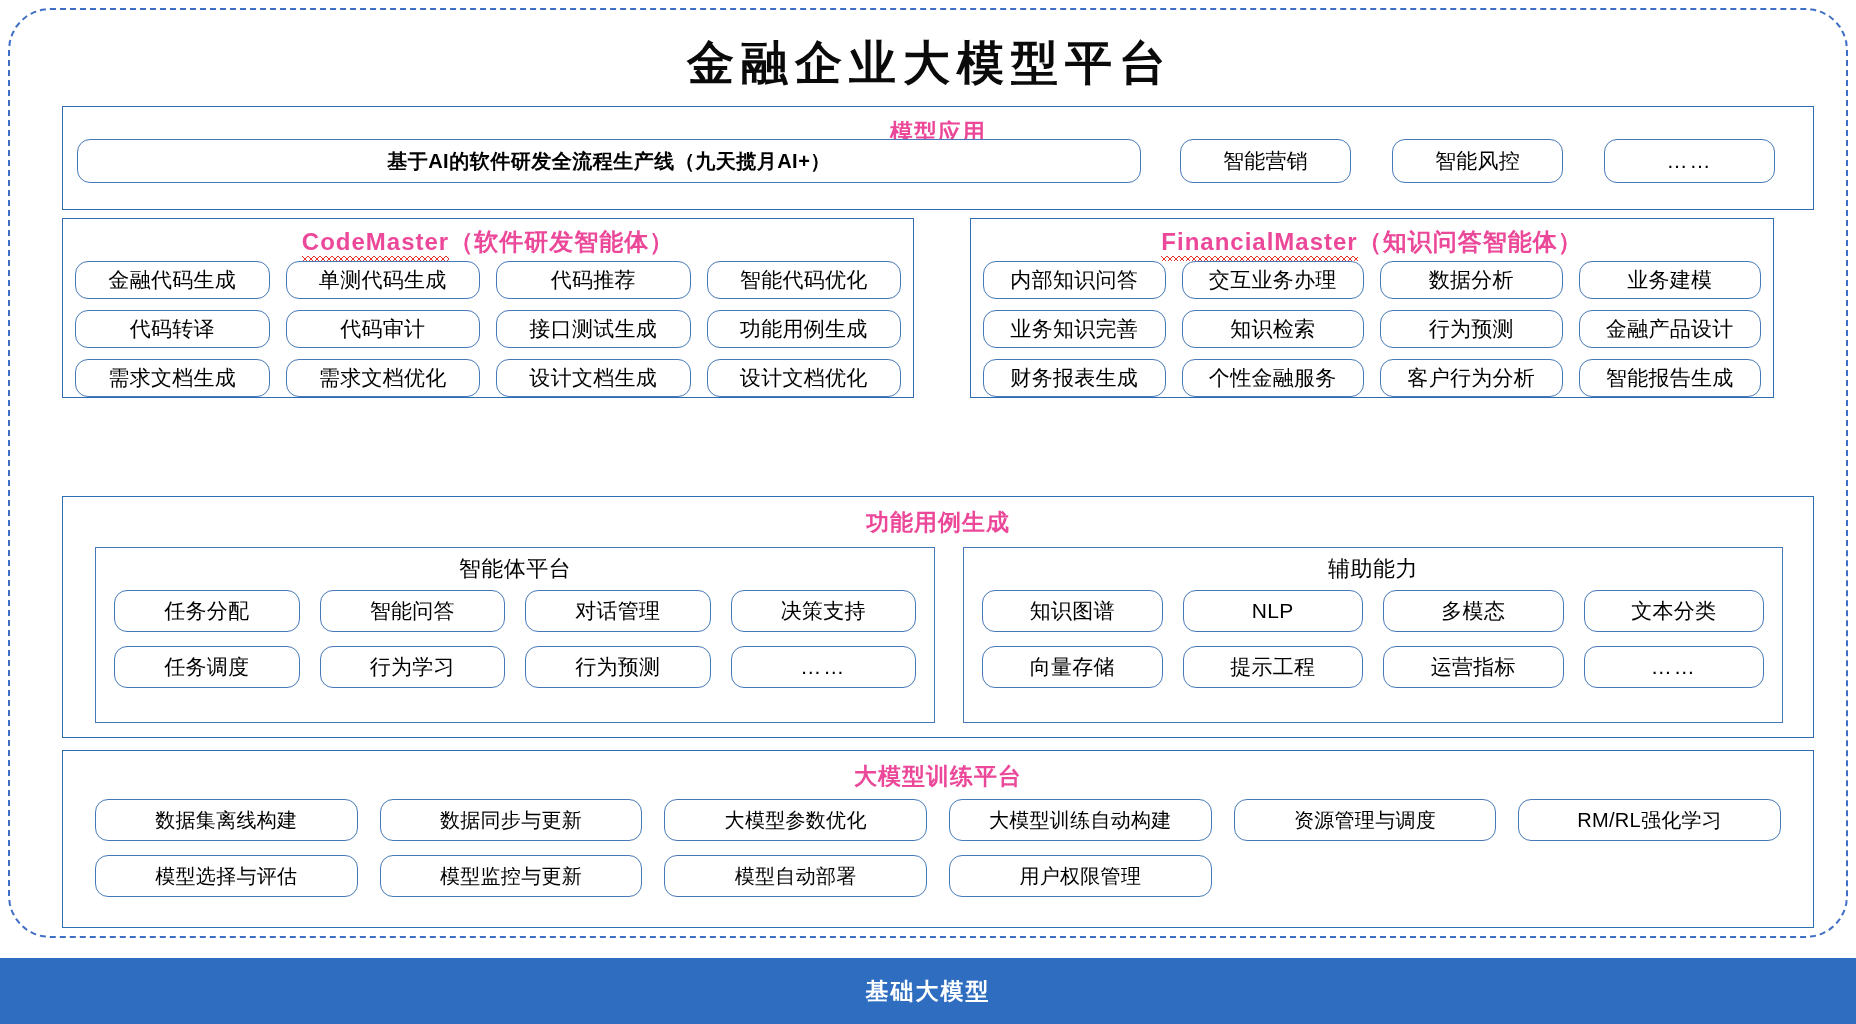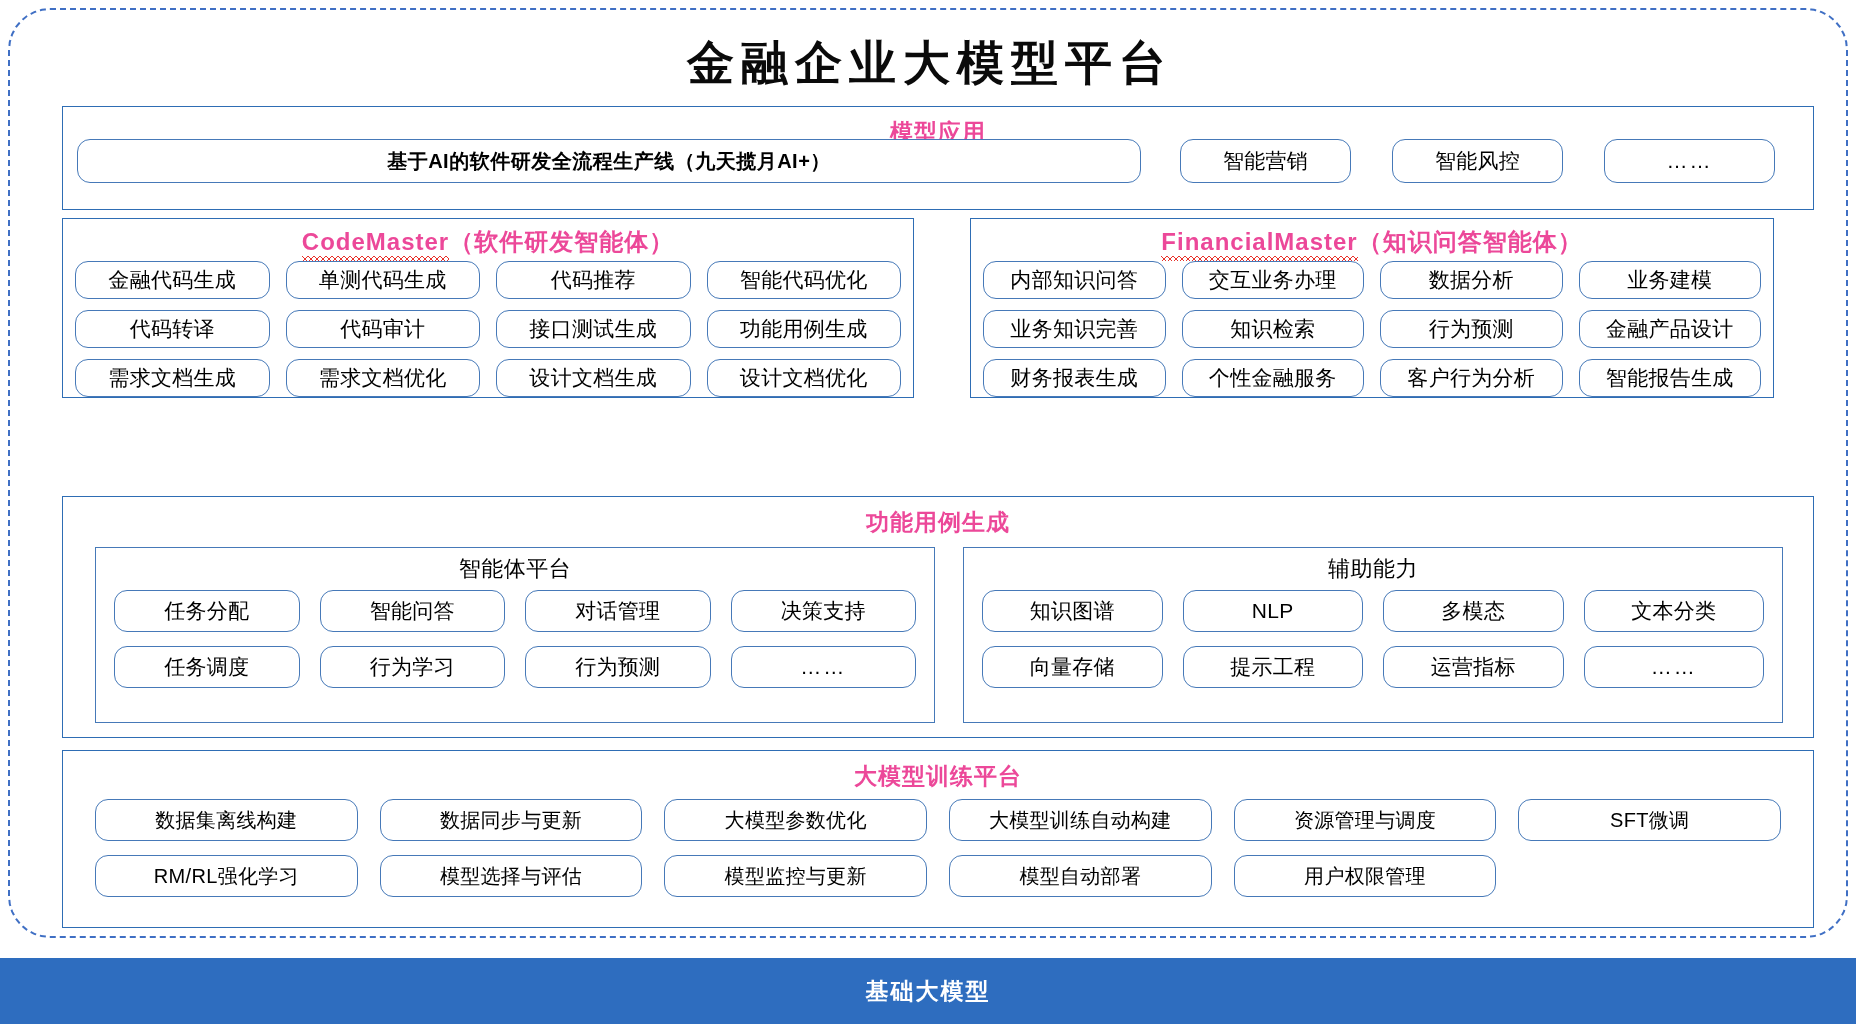--- a/index.html
+++ b/index.html
@@ -326,21 +326,20 @@
     </div>
 
     <div class="section" id="training-section">
       <div class="section-title">大模型训练平台</div>
       <div class="training-grid">
         <div class="pill">数据集离线构建</div>
         <div class="pill">数据同步与更新</div>
         <div class="pill">大模型参数优化</div>
         <div class="pill">大模型训练自动构建</div>
         <div class="pill">资源管理与调度</div>
-        <div class="pill">SFT微调</div>
         <div class="pill">RM/RL强化学习</div>
         <div class="pill">模型选择与评估</div>
         <div class="pill">模型监控与更新</div>
         <div class="pill">模型自动部署</div>
         <div class="pill">用户权限管理</div>
       </div>
     </div>
 
   </div>
 

